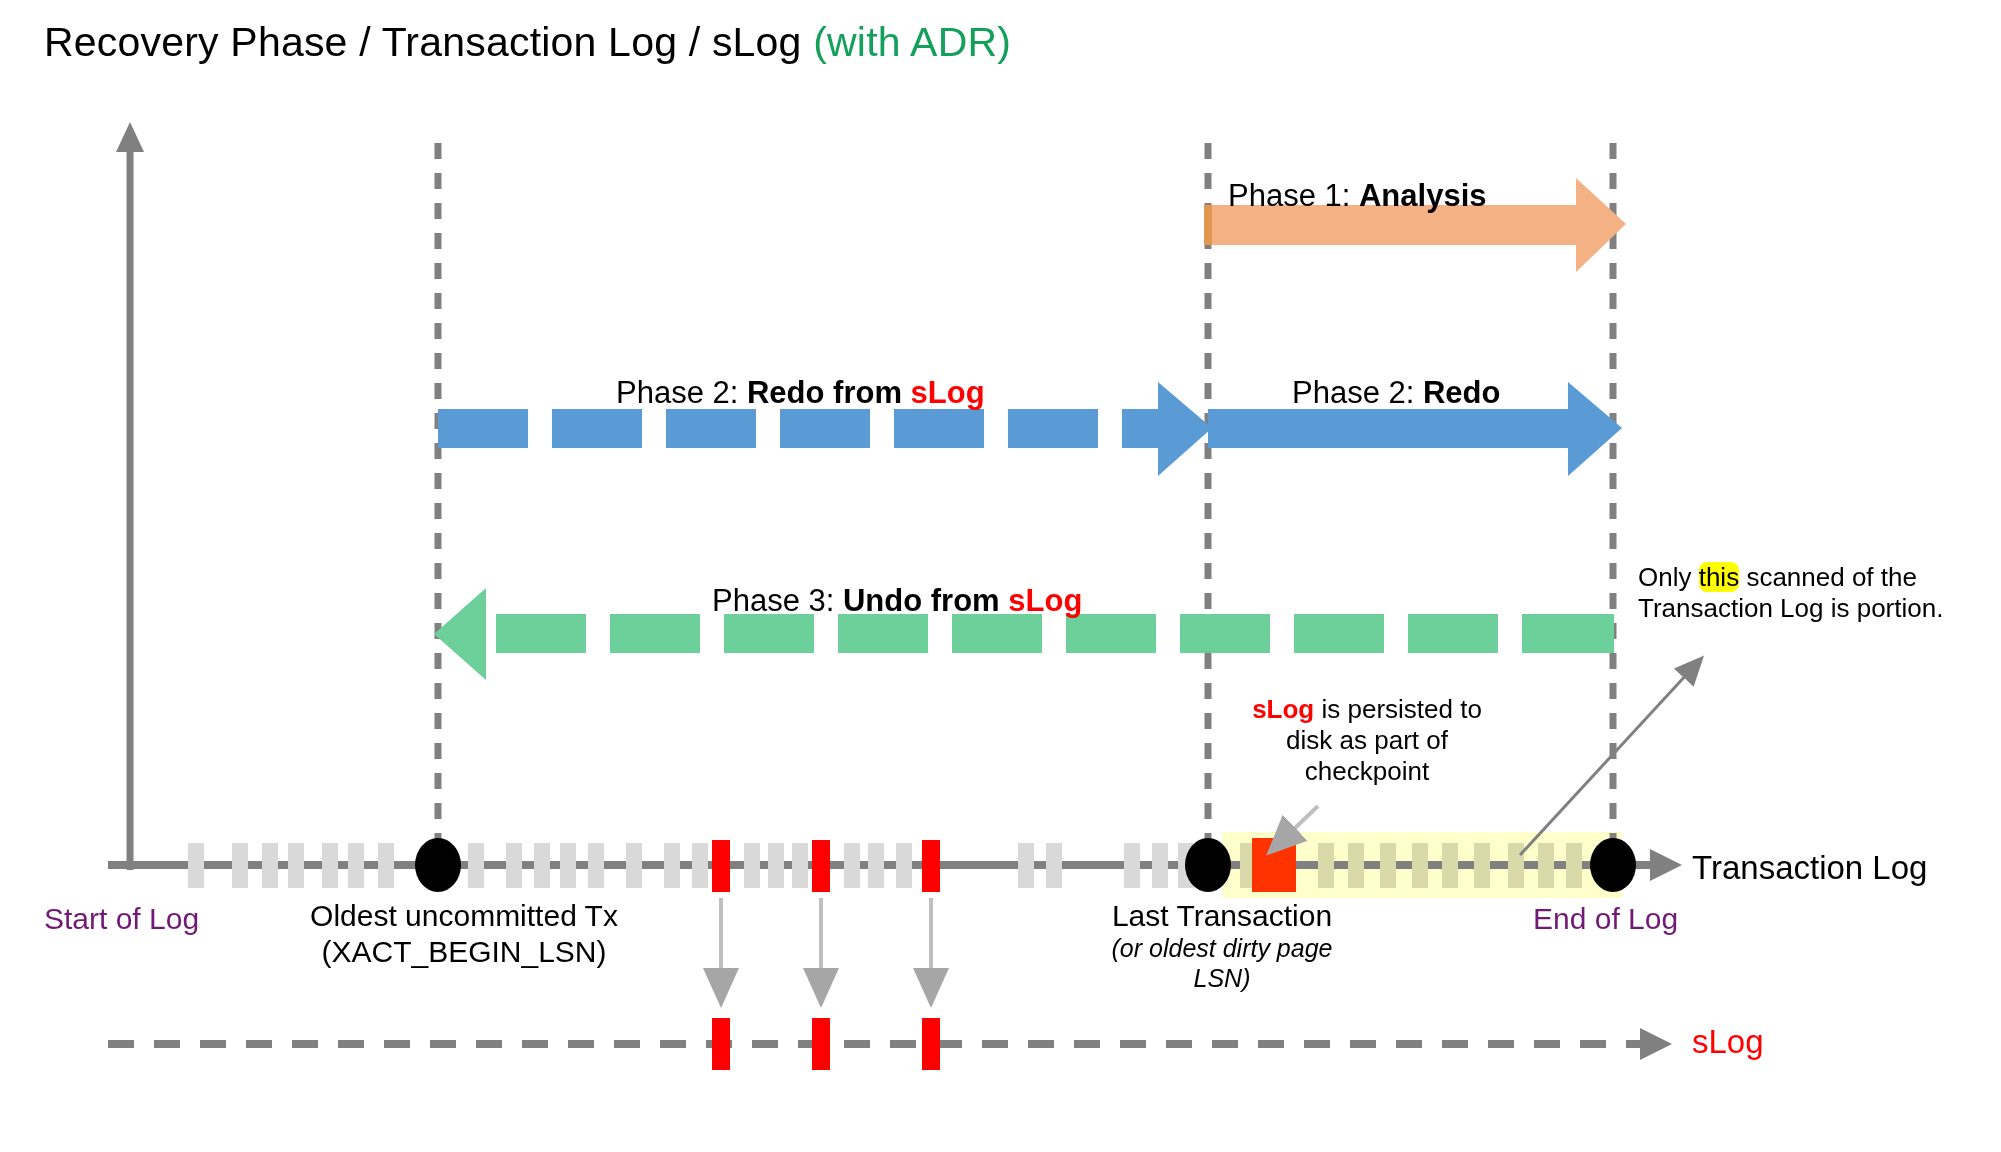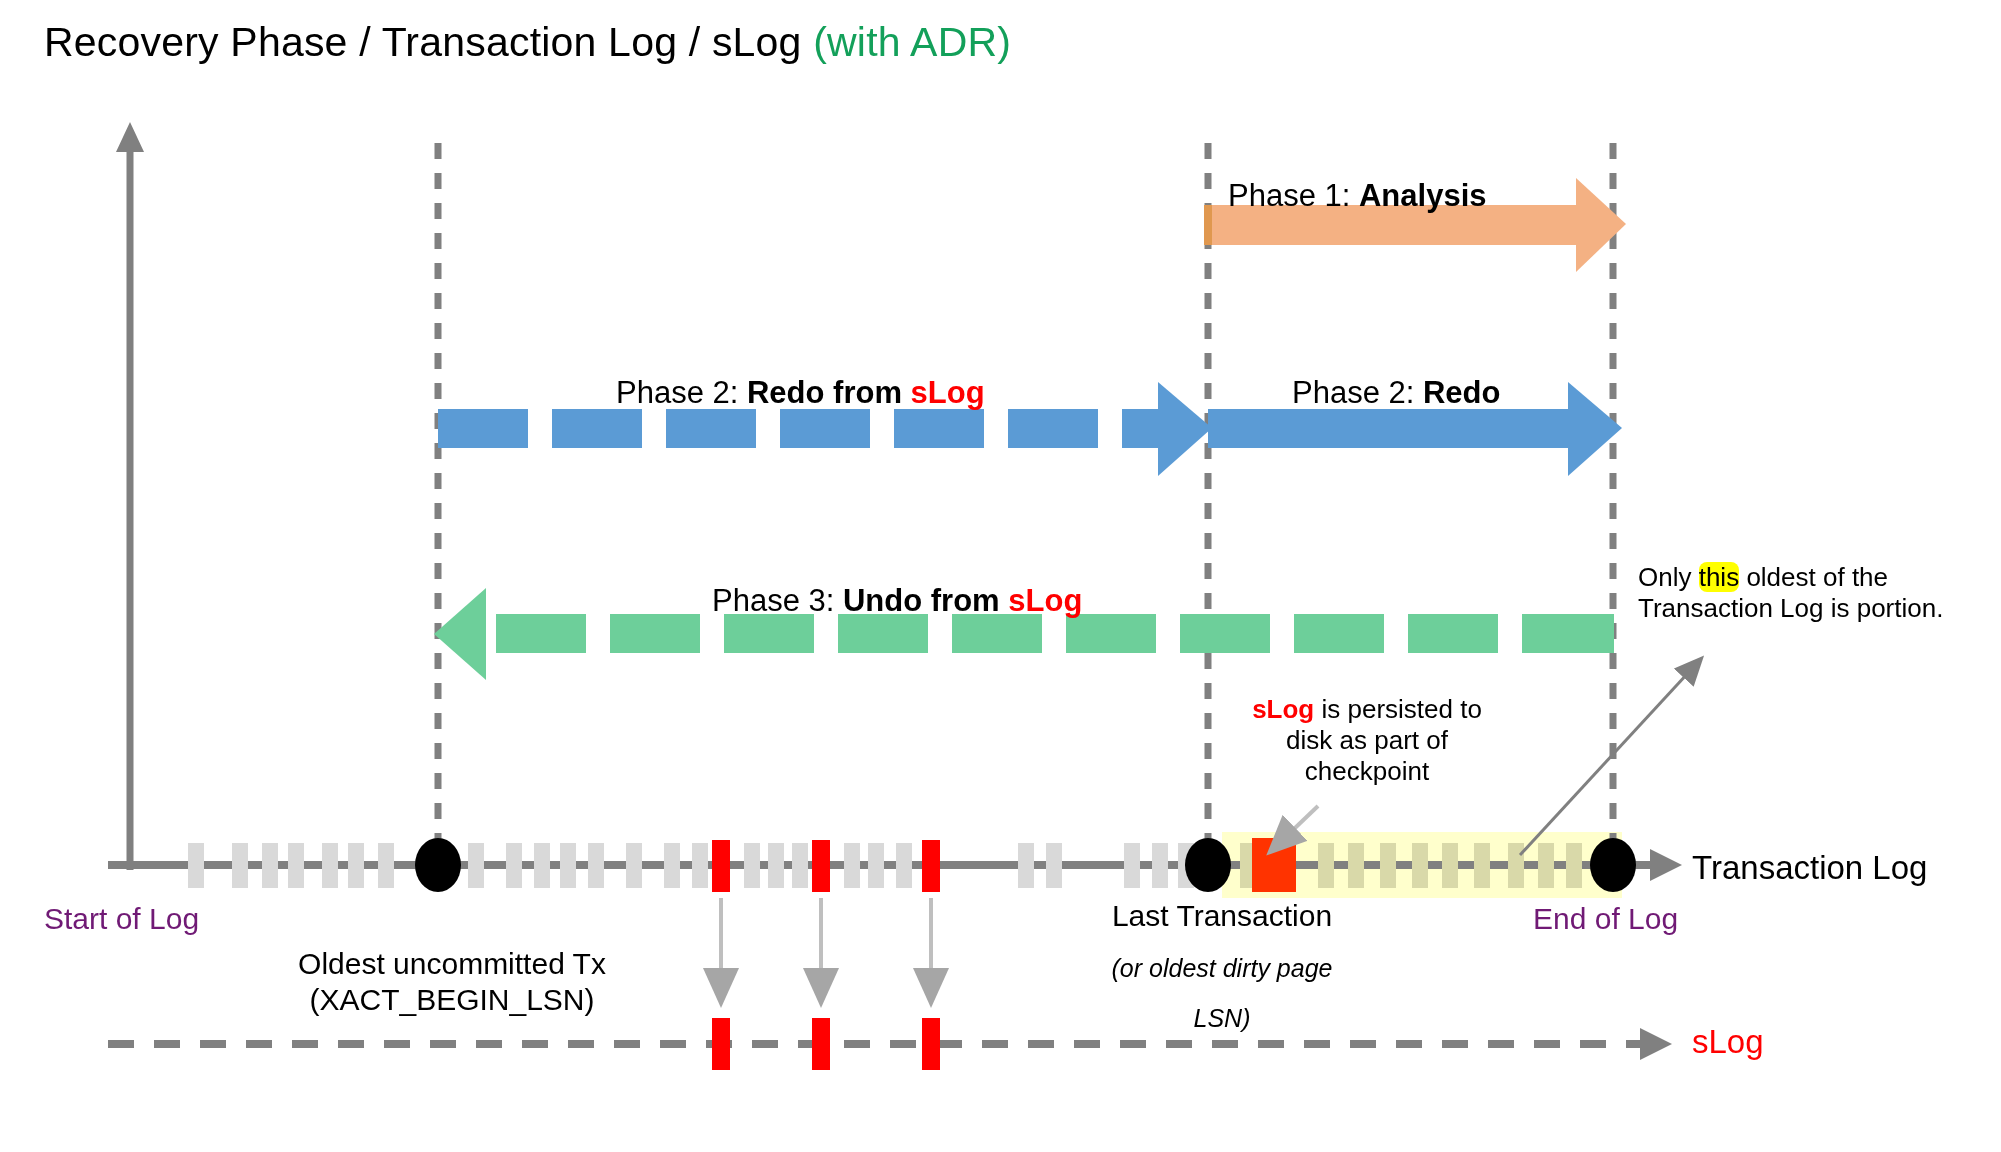--- a/index.html
+++ b/index.html
@@ -30,23 +30,23 @@
   #lbl-phase2b{left:1292px;top:375px;}
   #lbl-phase3{left:712px;top:583px;}
 
   .axis-label{font-size:30px;color:#701a75;}
   #lbl-start-of-log{left:44px;top:901px;}
   #lbl-end-of-log{left:1533px;top:901px;}
   #lbl-txlog{left:1692px;top:849px;font-size:33px;}
   #lbl-slog-axis{left:1692px;top:1023px;font-size:33px;color:#ff0000;}
 
   .centered{text-align:center;}
-  #lbl-oldest-tx{left:242px;top:898px;width:420px;font-size:30px;margin-top:48px;}
+  #lbl-oldest-tx{left:254px;top:898px;width:420px;font-size:30px;}
   #lbl-checkpoint{left:1032px;top:898px;width:380px;font-size:30px;}
-  #lbl-checkpoint .sub{font-size:25px;font-style:italic;line-height:1.18;margin-top:20px;}
+  #lbl-checkpoint .sub{font-size:25px;font-style:italic;line-height:1.18;}
 
   #ann-persist{left:1222px;top:694px;width:290px;font-size:26px;text-align:center;}
   #ann-scan{left:1638px;top:562px;width:350px;font-size:26px;text-align:left;}
   #ann-scan .hl{background:#ffff00;border-radius:8px;}
 
   #lbl-copied{left:532px;top:1072px;width:500px;font-size:28px;text-align:center;}
   #lbl-copied .nv{color:#ff0000;}
 </style>
 </head>
 <body>
@@ -230,18 +230,18 @@
 
   <div class="t" id="lbl-slog-axis">sLog</div>
 
   <div class="tw" id="ann-persist">
     <div><span class="slog-red">sLog</span><span> is persisted to</span></div>
     <div>disk as part of</div>
     <div>checkpoint</div>
   </div>
 
   <div class="tw" id="ann-scan">
-    <div><span>Only </span><span class="hl">this</span><span> oldest of the</span></div>
+    <div><span>Only </span><span class="hl">this</span><span> scanned of the</span></div>
     <div>Transaction Log is portion.</div>
   </div>
 
 
 </div>
 
 </body></html>

